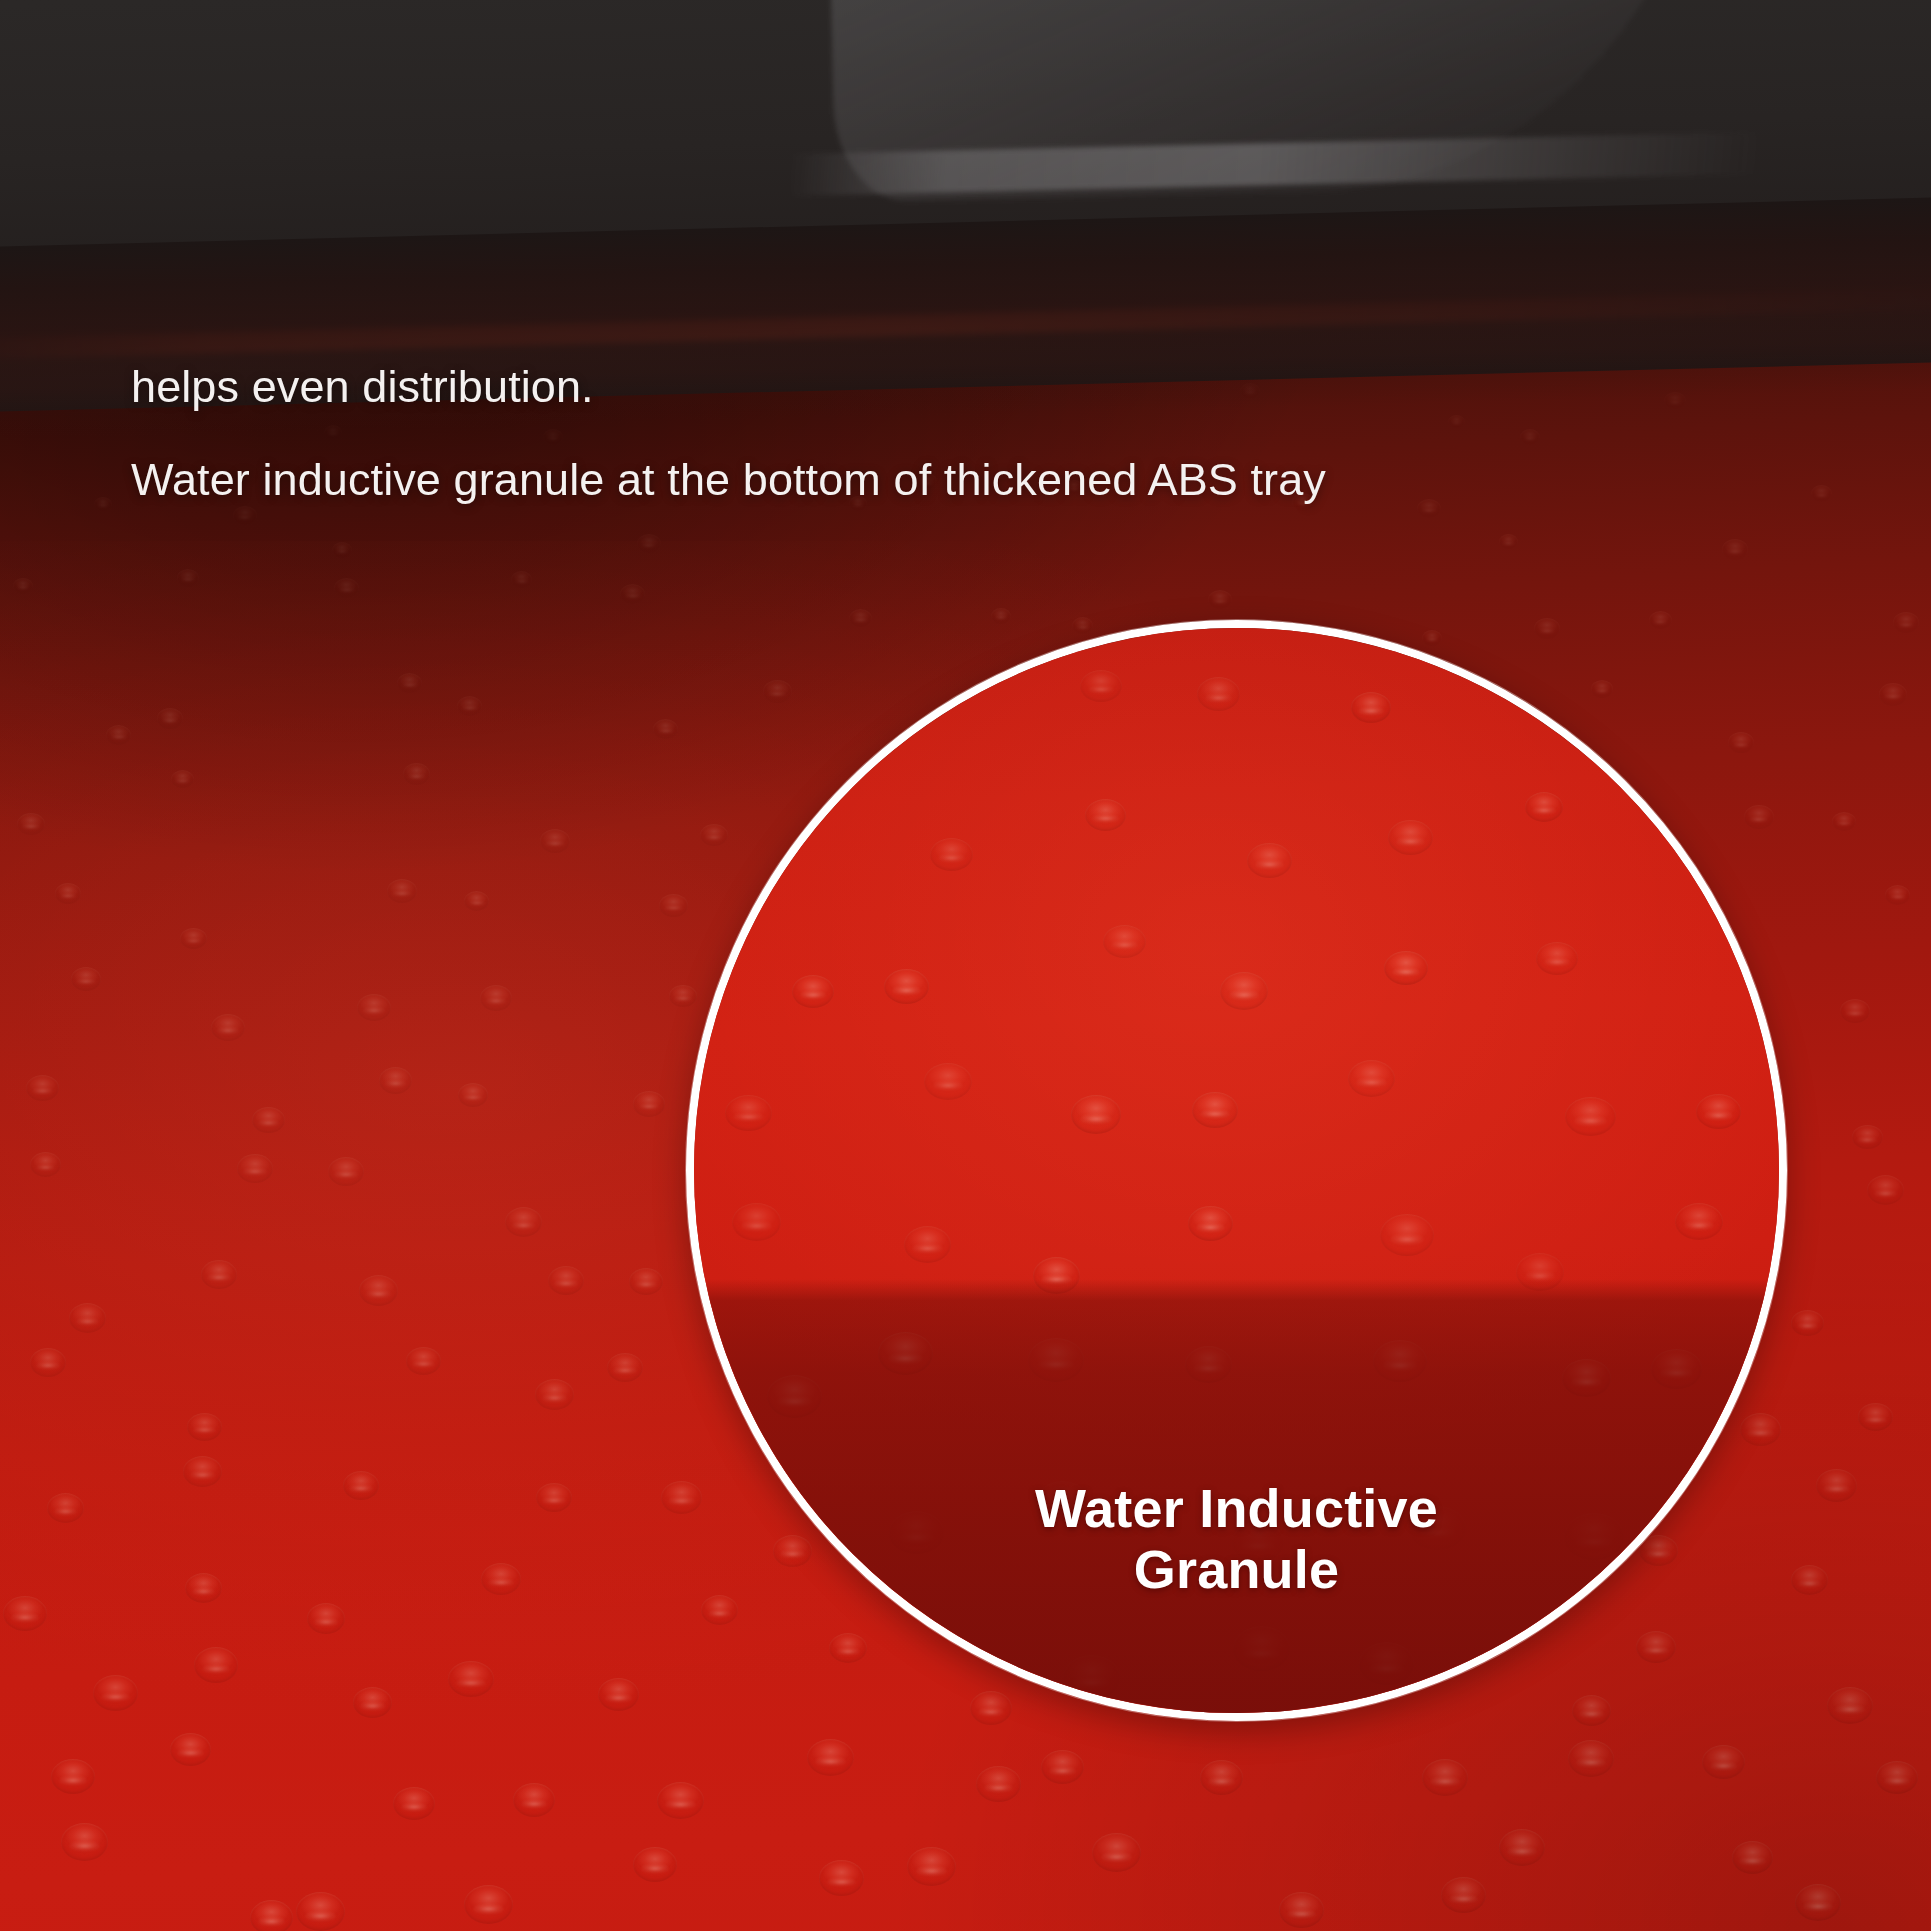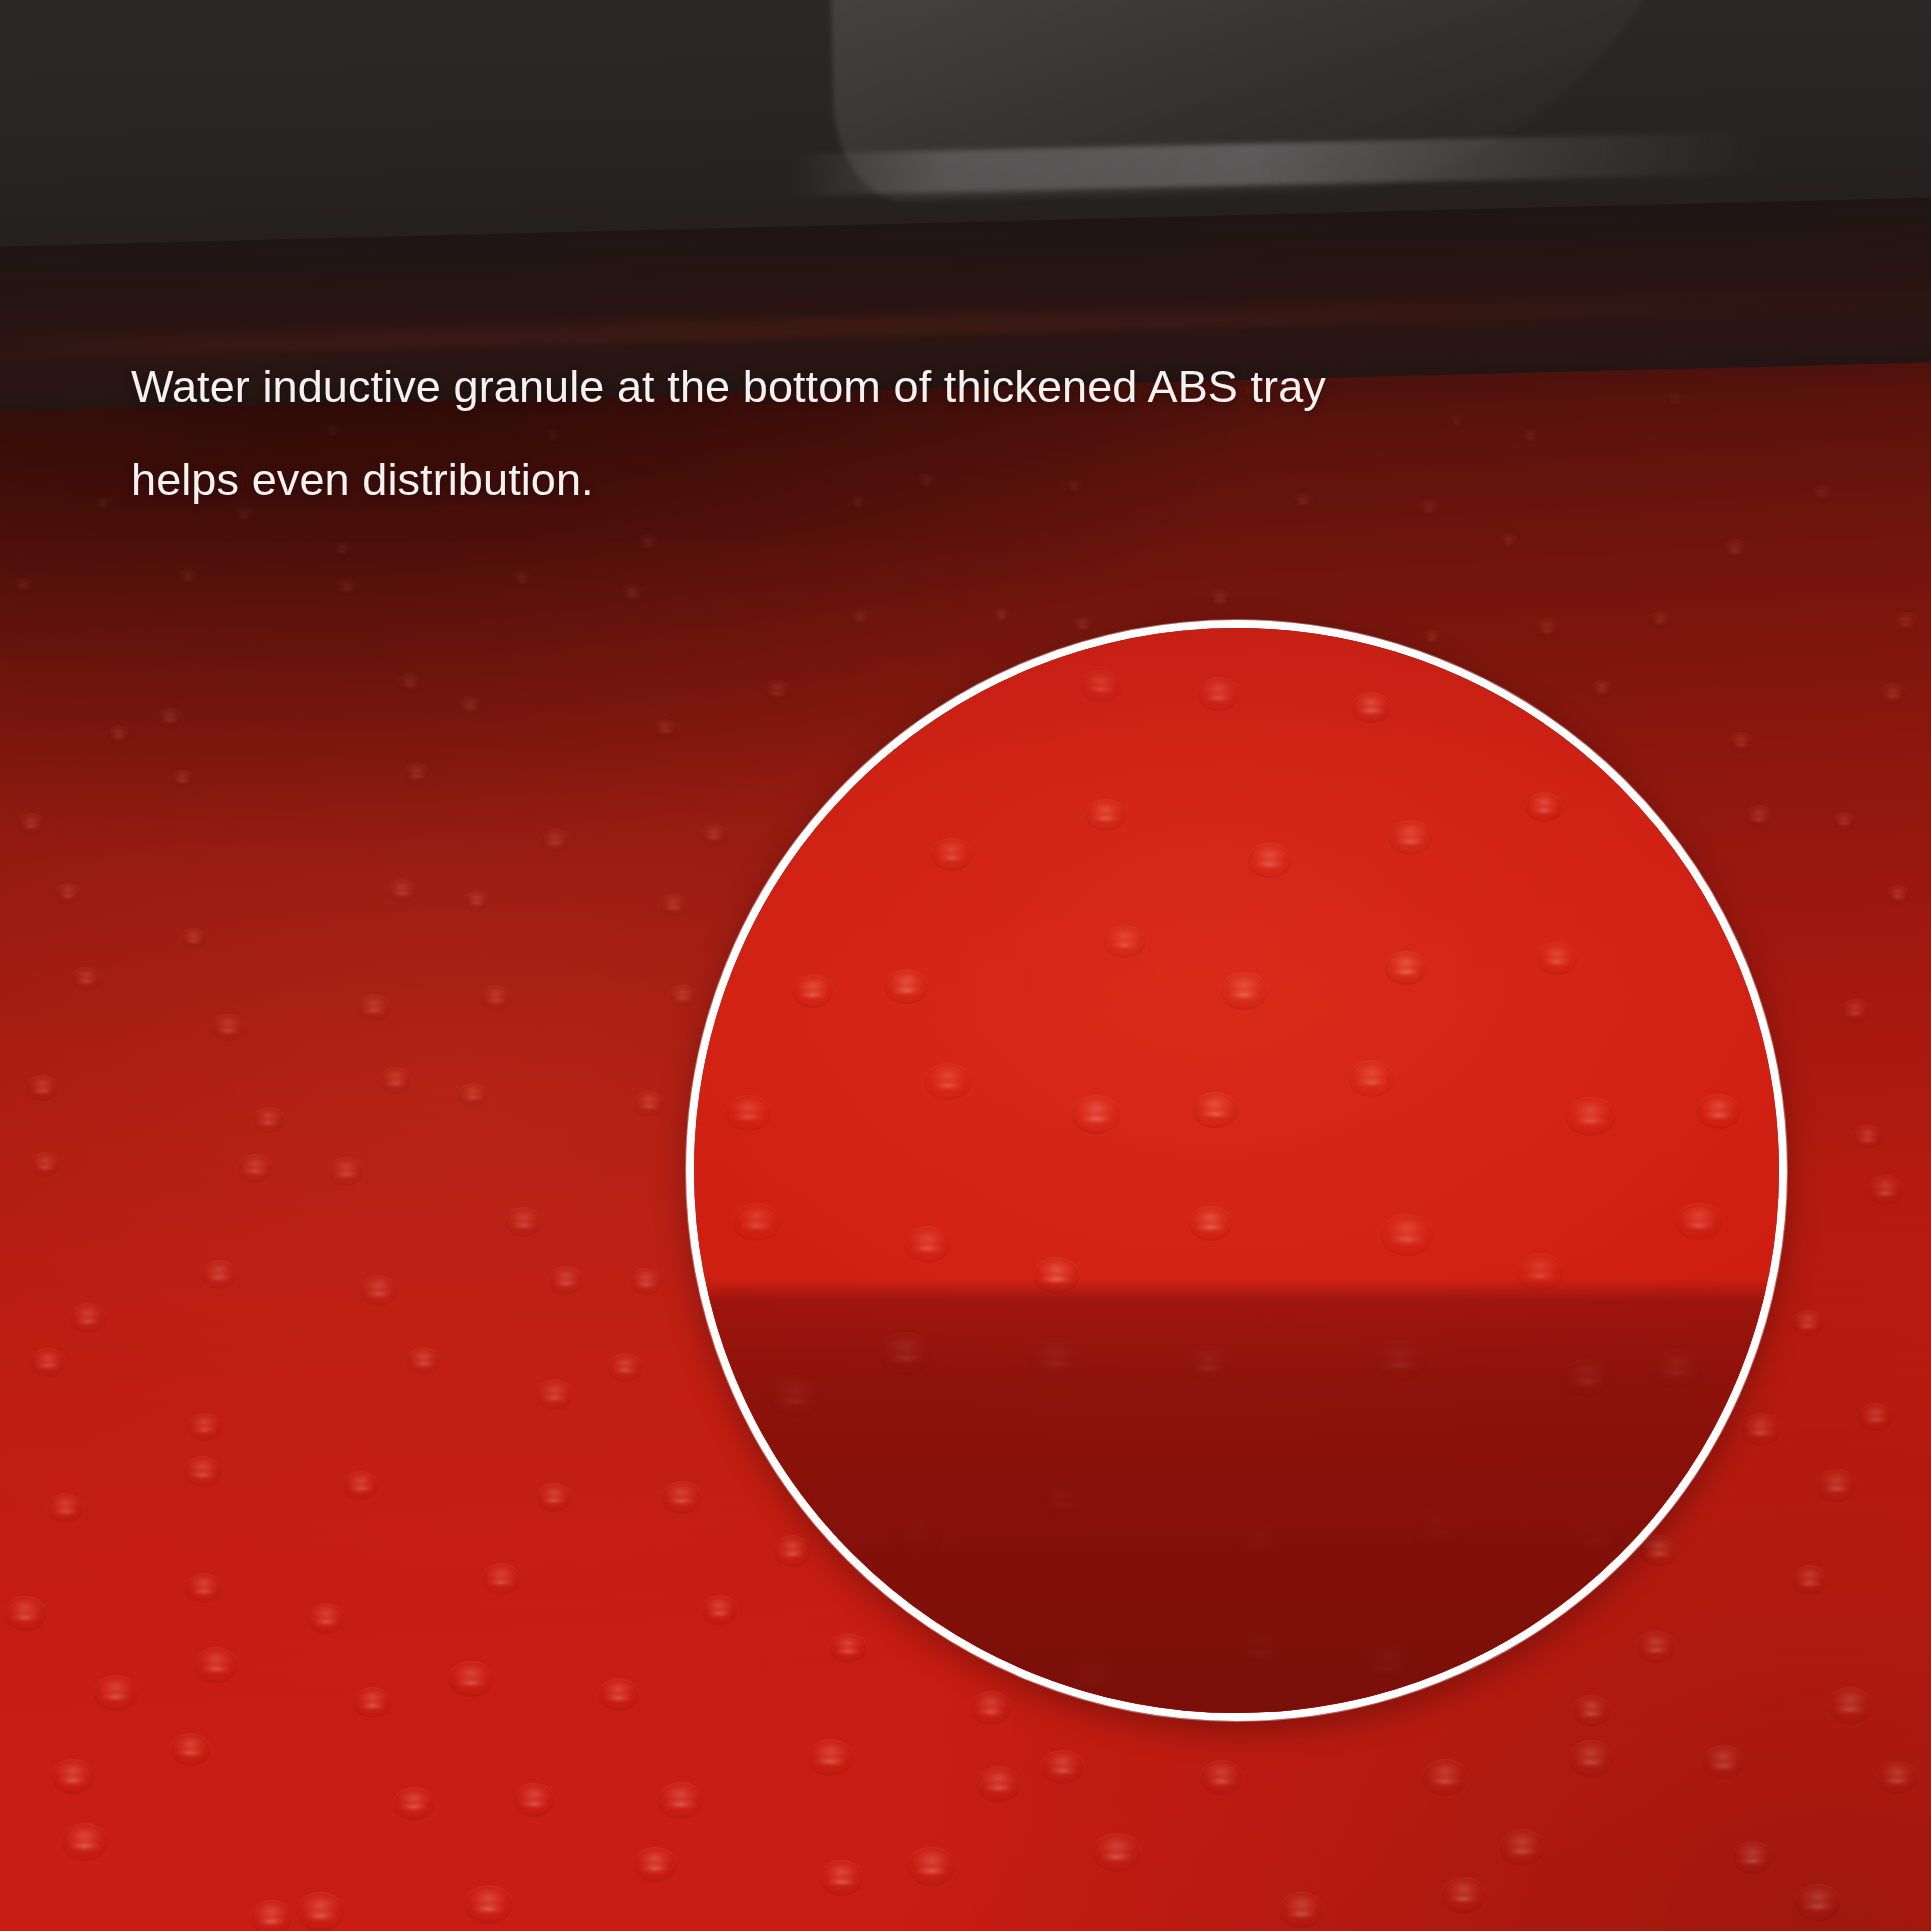--- a/index.html
+++ b/index.html
@@ -484,21 +484,25 @@
         <div class="granule" style="left: 195px; top: 883px; width: 55px; height: 43px; opacity: 0.318;"></div>
         <div class="granule" style="left: 343px; top: 853px; width: 51px; height: 40px; opacity: 0.341;"></div>
         <div class="granule" style="left: 538px; top: 894px; width: 52px; height: 40px; opacity: 0.3;"></div>
         <div class="granule" style="left: 715px; top: 878px; width: 57px; height: 44px; opacity: 0.261;"></div>
         <div class="granule" style="left: 870px; top: 885px; width: 60px; height: 47px; opacity: 0.292;"></div>
         <div class="granule" style="left: 369px; top: 1027px; width: 57px; height: 45px; opacity: 0.331;"></div>
         <div class="granule" style="left: 539px; top: 998px; width: 57px; height: 45px; opacity: 0.331;"></div>
         <div class="granule" style="left: 665px; top: 1014px; width: 55px; height: 43px; opacity: 0.383;"></div>
       </div>
     <div class="callout-scrim"></div>
+    <div class="callout-caption">
+      <span class="cap-line">Water Inductive</span>
+      <span class="cap-line">Granule</span>
+    </div>
   </div>
 
   <div class="subtitle">
+    <span class="sub-line">helps even distribution.</span>
     <span class="sub-line">Water inductive granule at the bottom of thickened ABS tray</span>
-    <span class="sub-line">helps even distribution.</span>
   </div>
 
 </div>
 
 
 </body></html>

